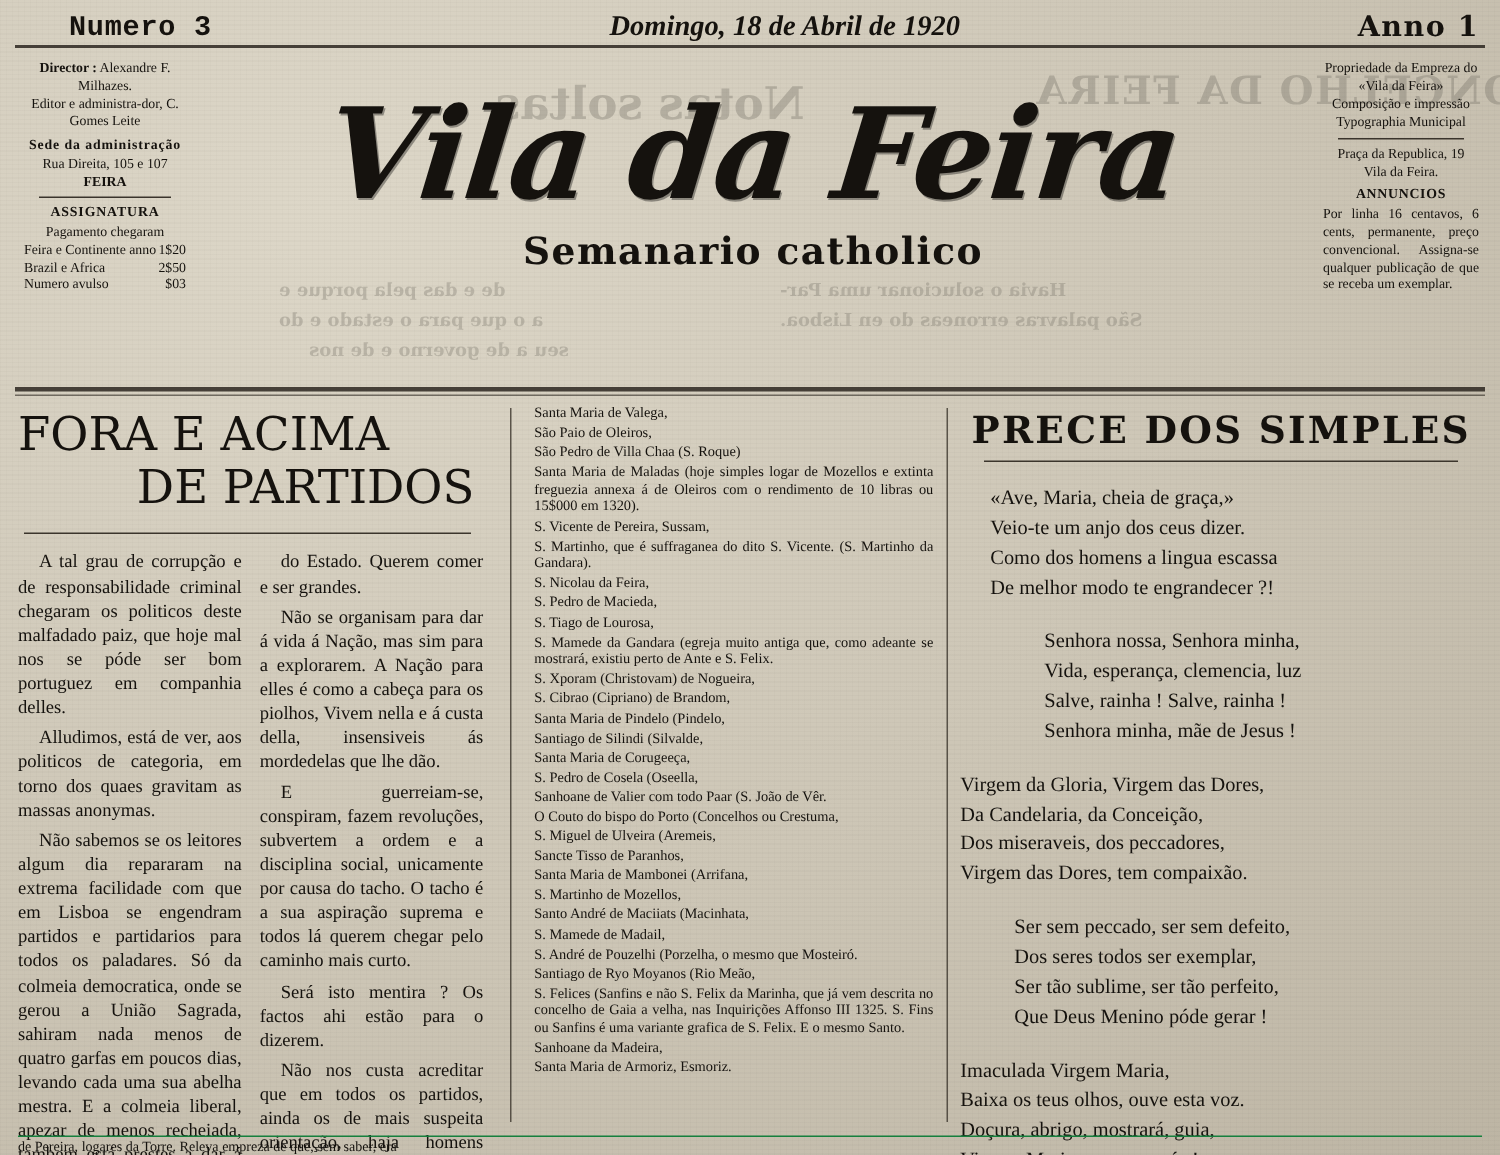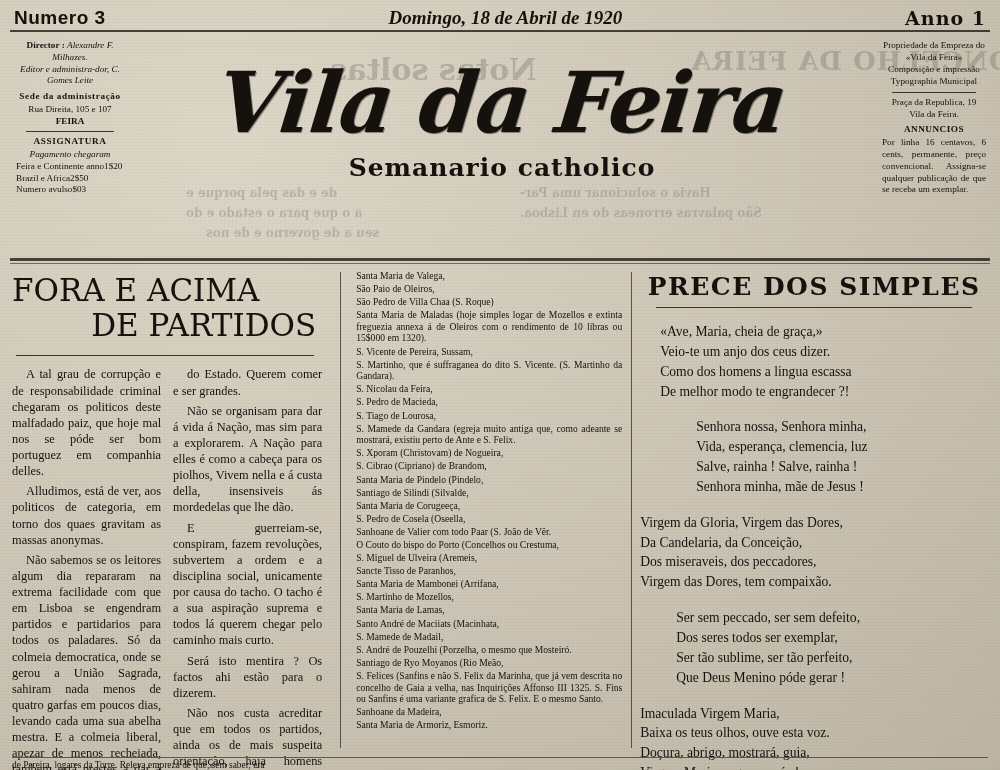--- a/index.html
+++ b/index.html
@@ -20,36 +20,36 @@
       radial-gradient(ellipse at 22% 18%, #ddd7c8 0%, #cdc6b6 55%, #bdb5a4 100%);
     z-index:0;
   }
   .sheet{position:absolute;inset:0;z-index:2;}
 
   
   .topline{
     position:absolute;left:14px;right:14px;top:4px;height:28px;
     display:flex;align-items:center;justify-content:space-between;
   }
-  .topline .num{font-family:Liberation Sans, sans-serif;font-weight:bold;font-size:19px;letter-spacing:0.5px;}
+  .topline .num{font-family:Liberation Mono, monospace;font-weight:bold;font-size:19px;letter-spacing:0.5px;margin-left:32px;}
   .topline .date{font-family:"Liberation Serif",serif;font-weight:bold;font-style:italic;font-size:19px;}
   .topline .ano{font-family:"DejaVu Serif",serif;font-weight:bold;font-size:19px;letter-spacing:1px;}
   .rule-top{position:absolute;left:10px;right:10px;top:30px;height:2px;background:#2b2620;opacity:.85;}
 
   
   .infoL{
     position:absolute;left:14px;top:40px;width:112px;
     font-size:9.2px;line-height:1.28;text-align:center;
     font-family:"Liberation Serif",serif;
   }
   .infoL .b{font-weight:bold;}
-  .infoL .i{font-style:italic;}
+  .infoL .i{}
   .infoL .hd{font-weight:bold;letter-spacing:.6px;margin:4px 0 1px;}
   .infoL .sep{border-top:1px solid #3a342c;margin:4px 12px;}
-  .infoL .row{display:flex;justify-content:flex-start;padding:0 2px;}
+  .infoL .row{display:flex;justify-content:space-between;padding:0 2px;}
 
   
   .infoR{
     position:absolute;right:14px;top:40px;width:104px;
     font-size:9.2px;line-height:1.3;text-align:center;
     font-family:"Liberation Serif",serif;
   }
   .infoR .hd{font-weight:bold;letter-spacing:.5px;margin:3px 0 1px;}
   .infoR .sep{border-top:1px solid #3a342c;margin:4px 10px;}
   .infoR p{margin:0 0 2px;text-align:justify;}
@@ -239,21 +239,20 @@
         <p>Santa Maria de Pindelo (Pindelo,</p>
         <p>Santiago de Silindi (Silvalde,</p>
         <p>Santa Maria de Corugeeça,</p>
         <p>S. Pedro de Cosela (Oseella,</p>
         <p>Sanhoane de Valier com todo Paar (S. João de Vêr.</p>
         <p>O Couto do bispo do Porto (Concelhos ou Crestuma,</p>
         <p>S. Miguel de Ulveira (Aremeis,</p>
         <p>Sancte Tisso de Paranhos,</p>
         <p>Santa Maria de Mambonei (Arrifana,</p>
         <p>S. Martinho de Mozellos,</p>
-        <p>Santa Maria de Lamas,</p>
         <p>Santo André de Maciiats (Macinhata,</p>
         <p>S. Mamede de Madail,</p>
         <p>S. André de Pouzelhi (Porzelha, o mesmo que Mosteiró.</p>
         <p>Santiago de Ryo Moyanos (Rio Meão,</p>
         <p>S. Felices (Sanfins e não S. Felix da Marinha, que já vem descrita no concelho de Gaia a velha, nas Inquirições Affonso III 1325. S. Fins ou Sanfins é uma variante grafica de S. Felix. E o mesmo Santo.</p>
         <p>Sanhoane da Madeira,</p>
         <p>Santa Maria de Armoriz, Esmoriz.</p>
       </div>
     </div>
 

